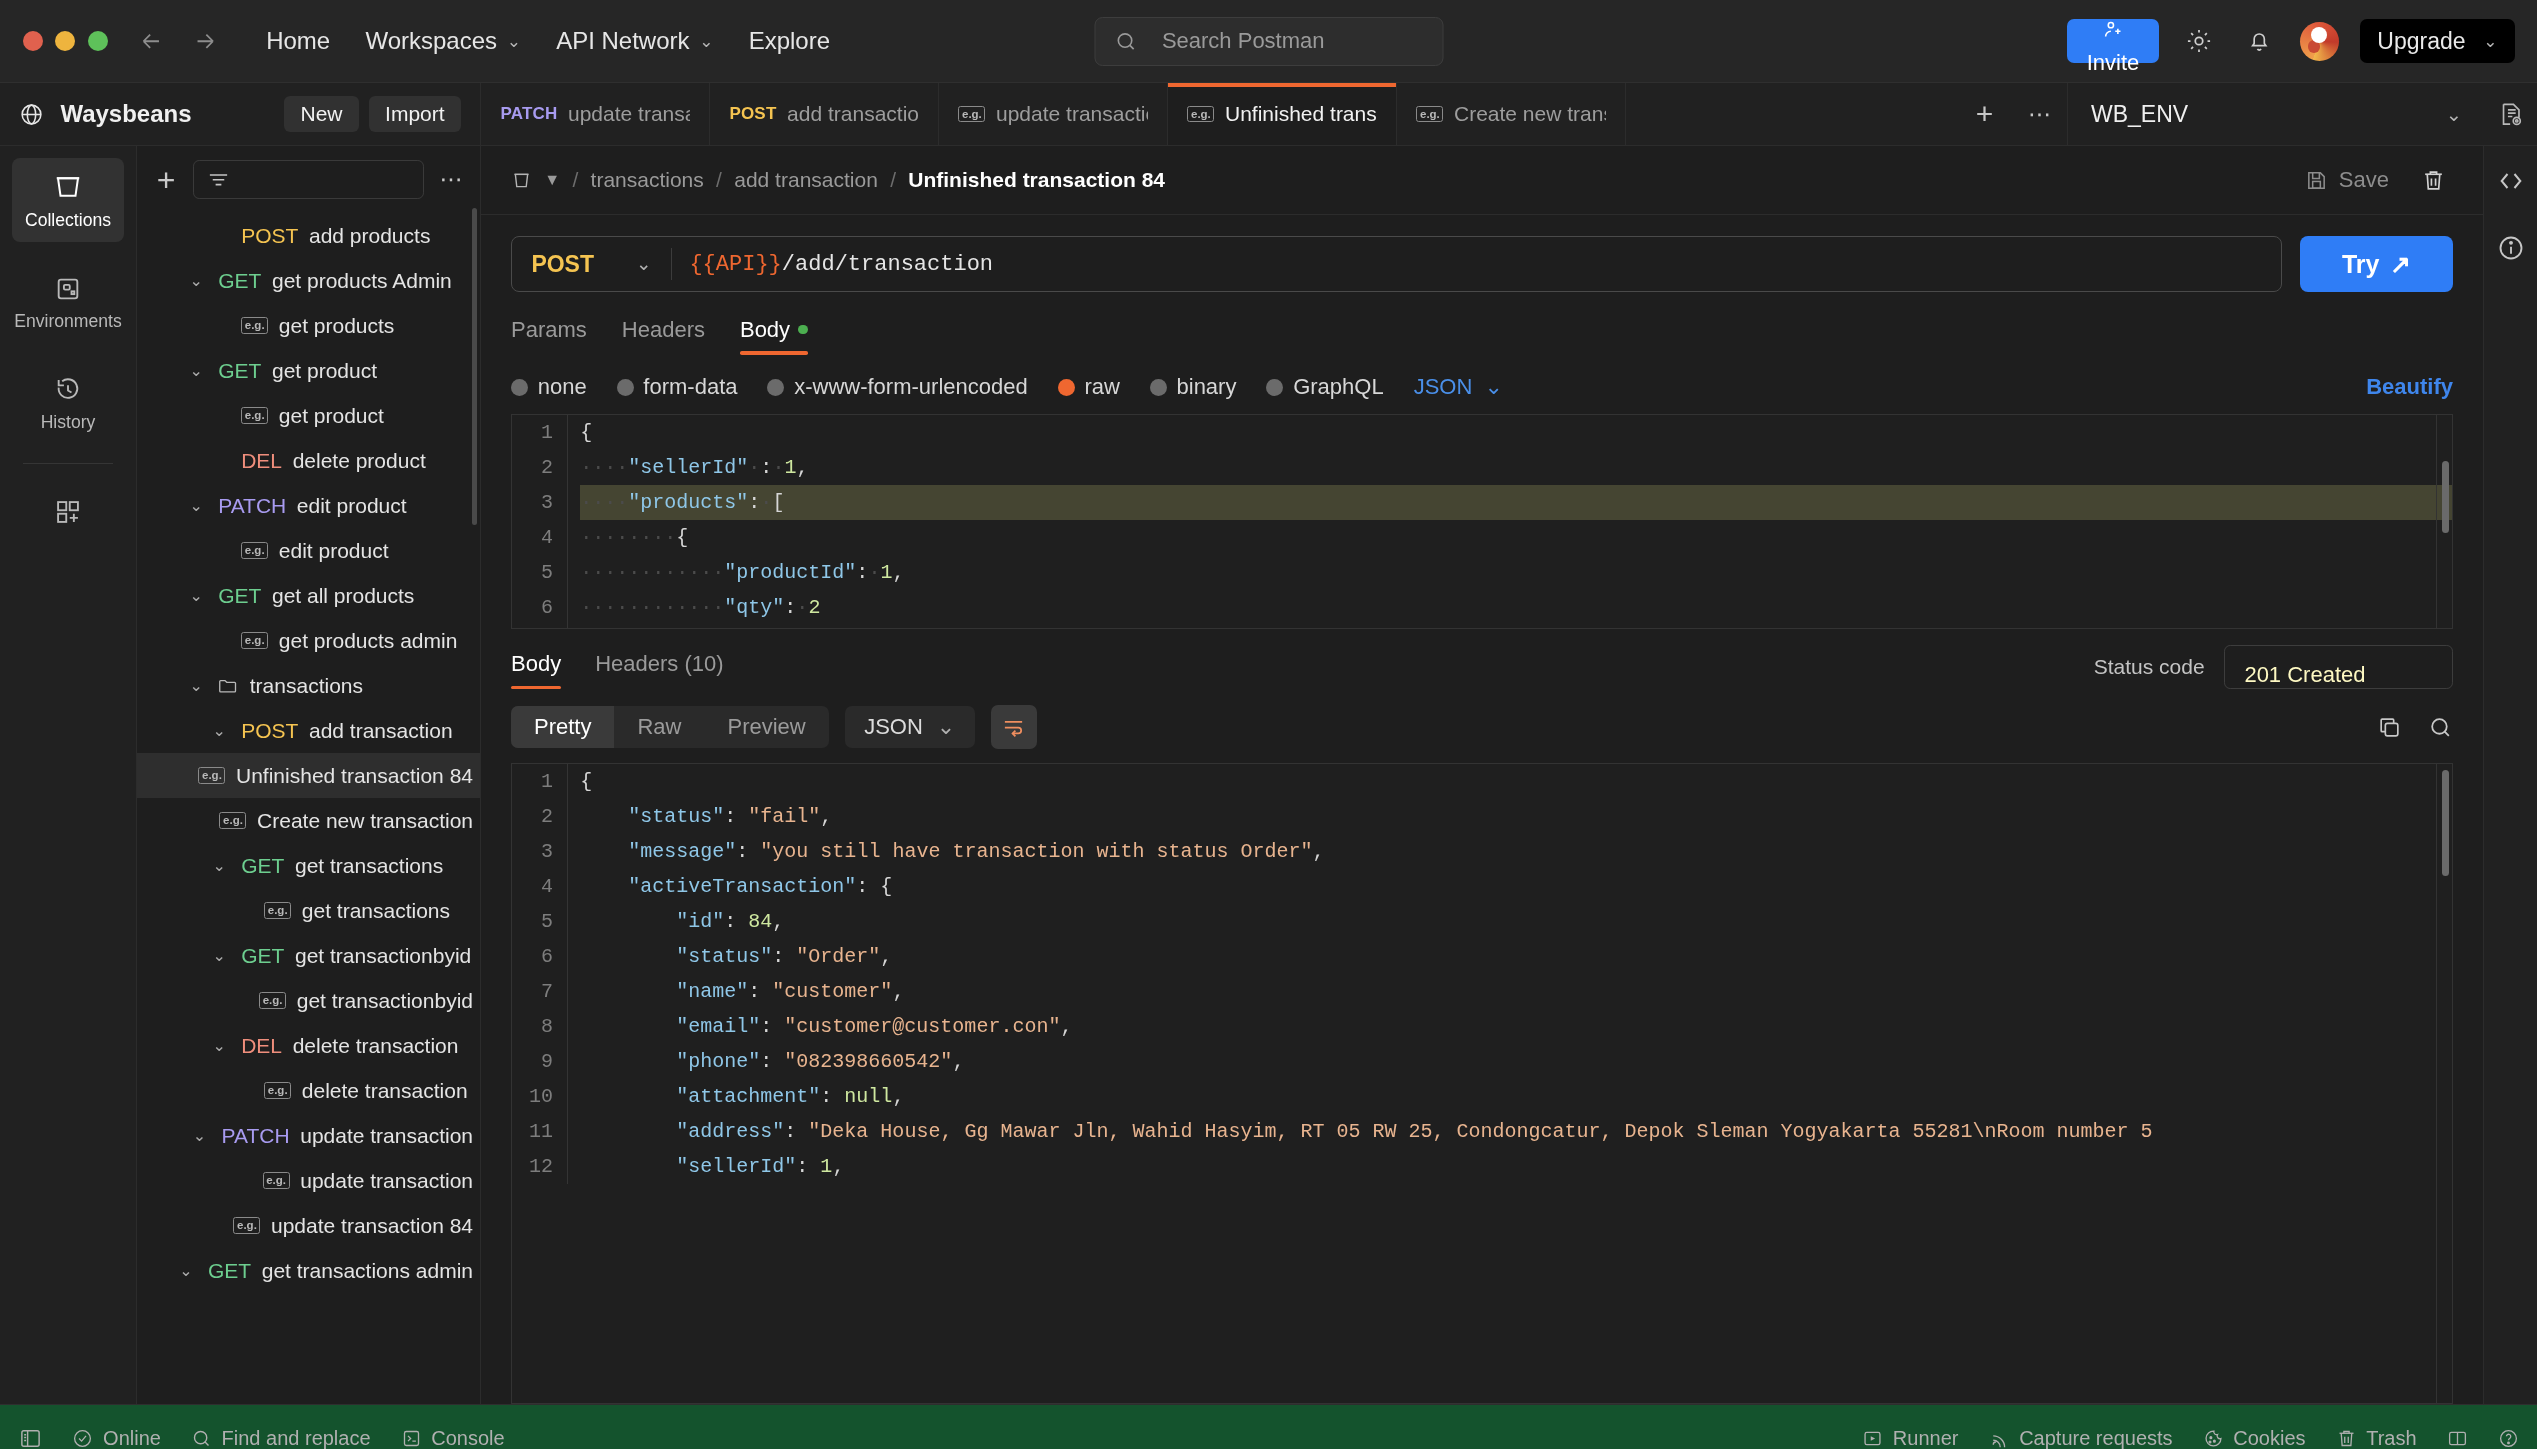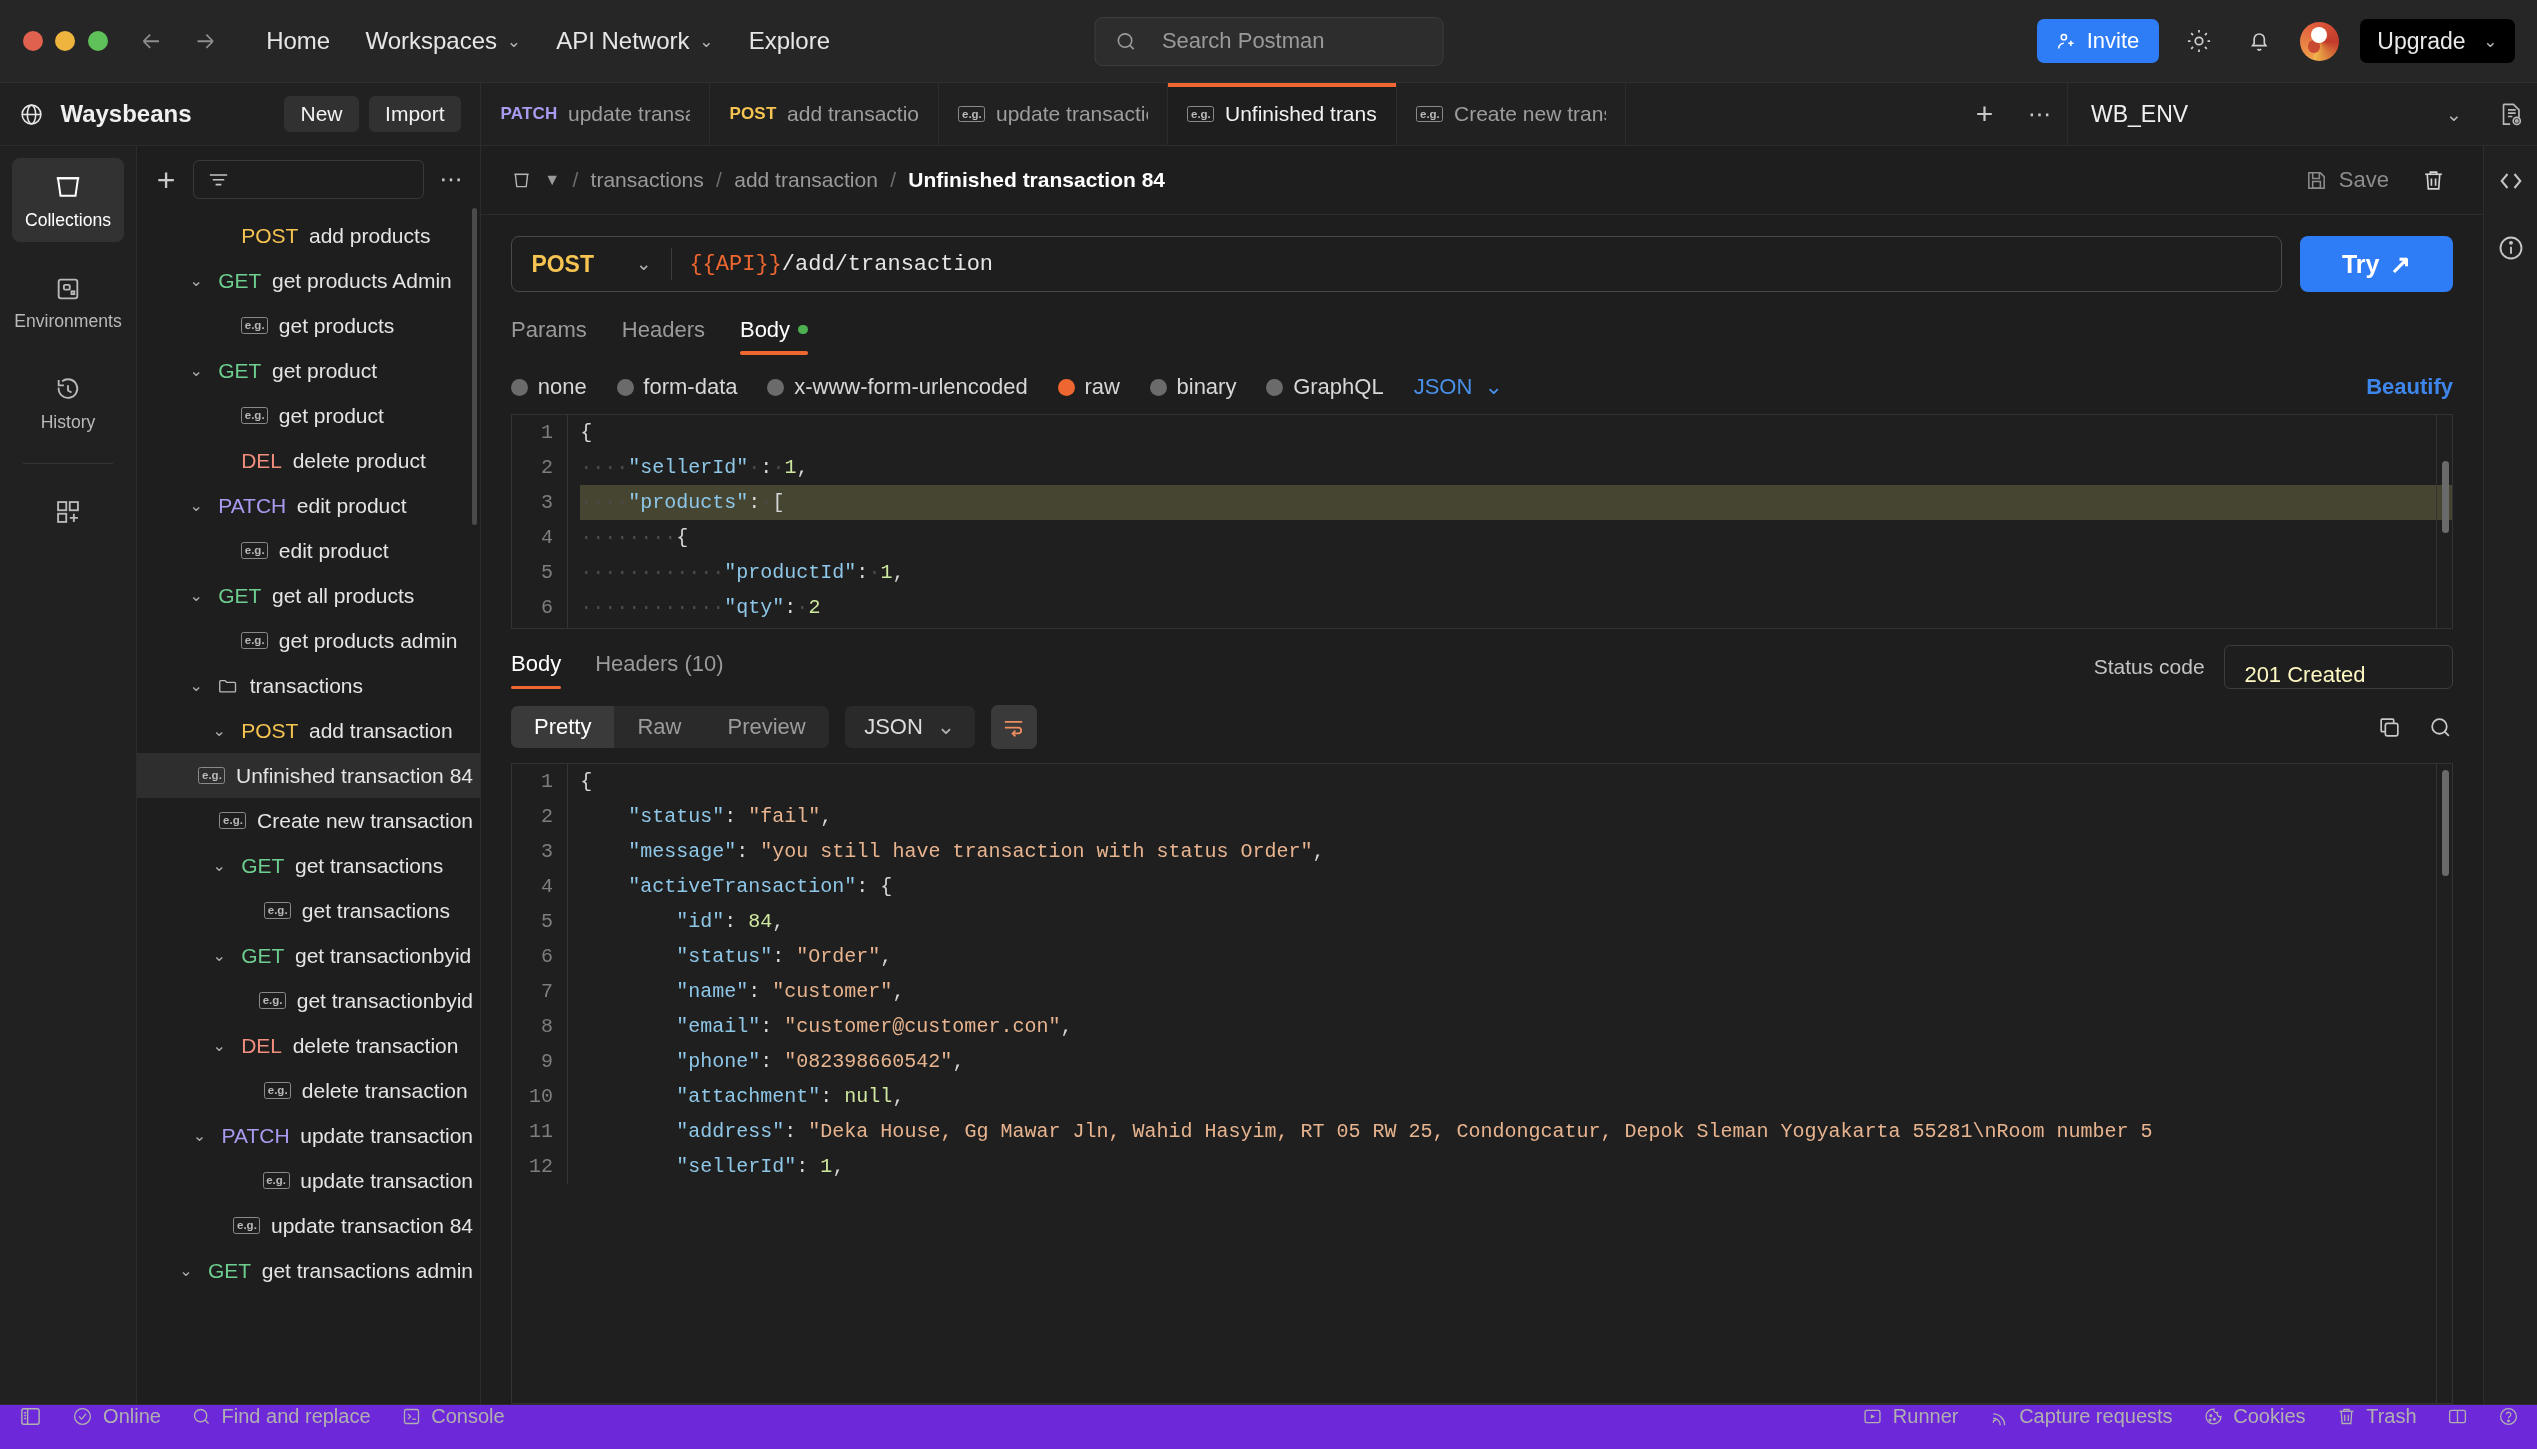--- a/index.html
+++ b/index.html
@@ -38,21 +38,21 @@
     position: absolute; left: 50%; transform: translateX(-50%);
     width: 349px; height: 49px;
     background: #2d2d2d; border: 0.9px solid #3d3d3d; border-radius: 8px;
     display: flex; align-items: center; gap: 24px; padding: 0 19.4px;
   }
   .searchwrap .ph { color: #9a9a9a; font-size: 22px; }
   .topright { margin-left: auto; display: flex; align-items: center; gap: 21px; }
   .invite-btn {
     background: #2f7df6; color: #fff; border-radius: 7px;
     height: 44px; padding: 0 19.4px; font-size: 22px;
-    display: flex; align-items: center; gap: 9.7px; cursor: pointer;
+    display: flex; align-items: center; gap: 9.7px; cursor: pointer; flex-direction: column;
   }
   .icobtn { width: 39px; height: 39px; display: flex; align-items: center; justify-content: center;
             color: #cfcfcf; cursor: pointer; }
   .avatar {
     width: 39px; height: 39px; border-radius: 50%;
     background: conic-gradient(from 200deg, #f0a04b, #e05b3c 40%, #c23a2a 70%, #f2b84b);
     display:flex;align-items:center;justify-content:center; position:relative; overflow:hidden;
   }
   .avatar::after{content:"";position:absolute;width:16px;height:16px;border-radius:50%;
     background:#fff;top:5.3px;left:11.5px;}
@@ -200,22 +200,22 @@
   .seg div { padding: 8px 23px; font-size: 22px; color: #9b9b9b; cursor: pointer; }
   .seg div.on { background: #3a3a3a; color: #fff; }
   .pill { background: #2a2a2a; border-radius: 7px; padding: 8px 19.4px; font-size: 22px; color: #dcdcdc;
           display: flex; align-items: center; gap: 14px; cursor: pointer; }
   .sqbtn { background: #3a3a3a; border-radius: 7px; width: 46px; height: 44px;
            display:flex;align-items:center;justify-content:center; cursor: pointer; }
   .rt-right { margin-left: auto; display: flex; gap: 26.5px; color: #c8c8c8; }
   .editor.resp-ed { flex: 1 1 auto; min-height: 0; }
 
   
-  .statusbar { height: 46px; flex: 0 0 46px; background: #6d28d9; border-top: 0.9px solid #2e2e2e;
-               display: flex; align-items: flex-start; padding: 0 19.4px; gap: 30px;
+  .statusbar { height: 46px; flex: 0 0 46px; background: #14532d; border-top: 0.9px solid #2e2e2e;
+               display: flex; align-items: flex-end; padding: 0 19.4px; gap: 30px;
                font-size: 20px; color: #b0b0b0; }
   .sb { display: flex; align-items: center; gap: 9.7px; cursor: pointer; white-space: nowrap; }
   .sb-right { margin-left: auto; display: flex; align-items: center; gap: 30px; }
 
   
   .rrail { width: 55px; flex: 0 0 55px; background: #212121; border-left: 0.9px solid #2c2c2c;
            display: flex; flex-direction: column; align-items: center; padding-top: 21px; gap: 39px; }
   .rrail div { color: #c6c6c6; cursor: pointer; }
   svg { display: block; }
 </style>

